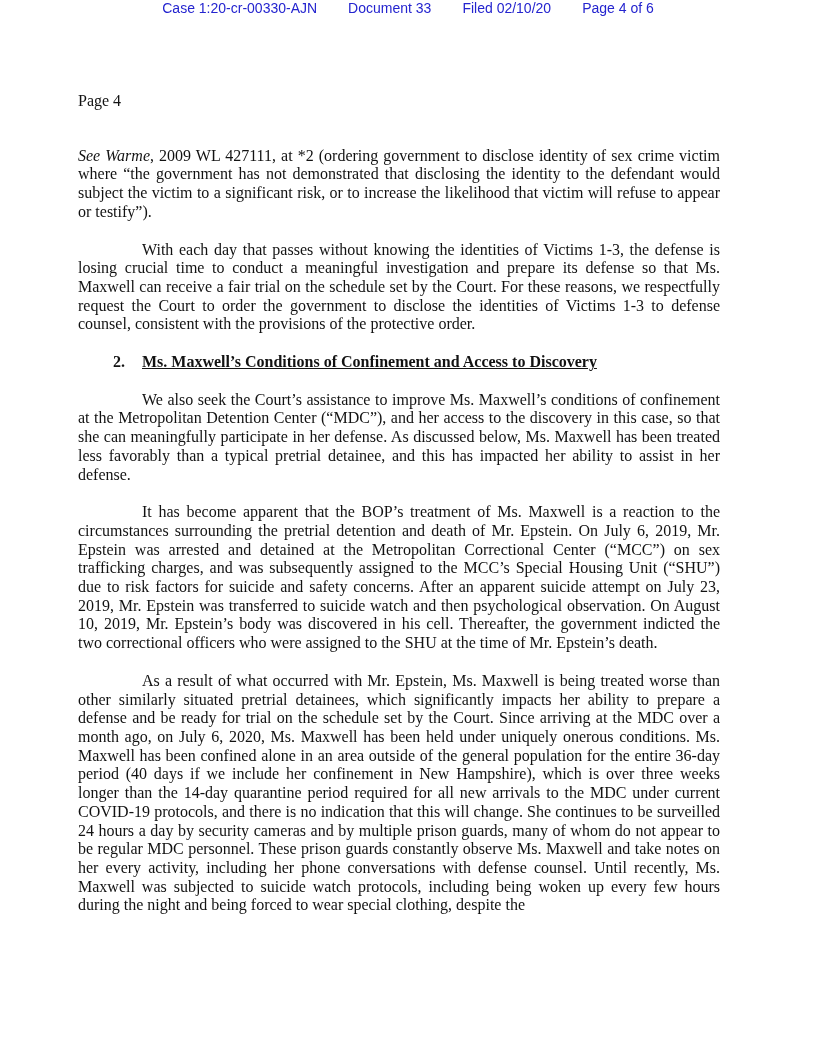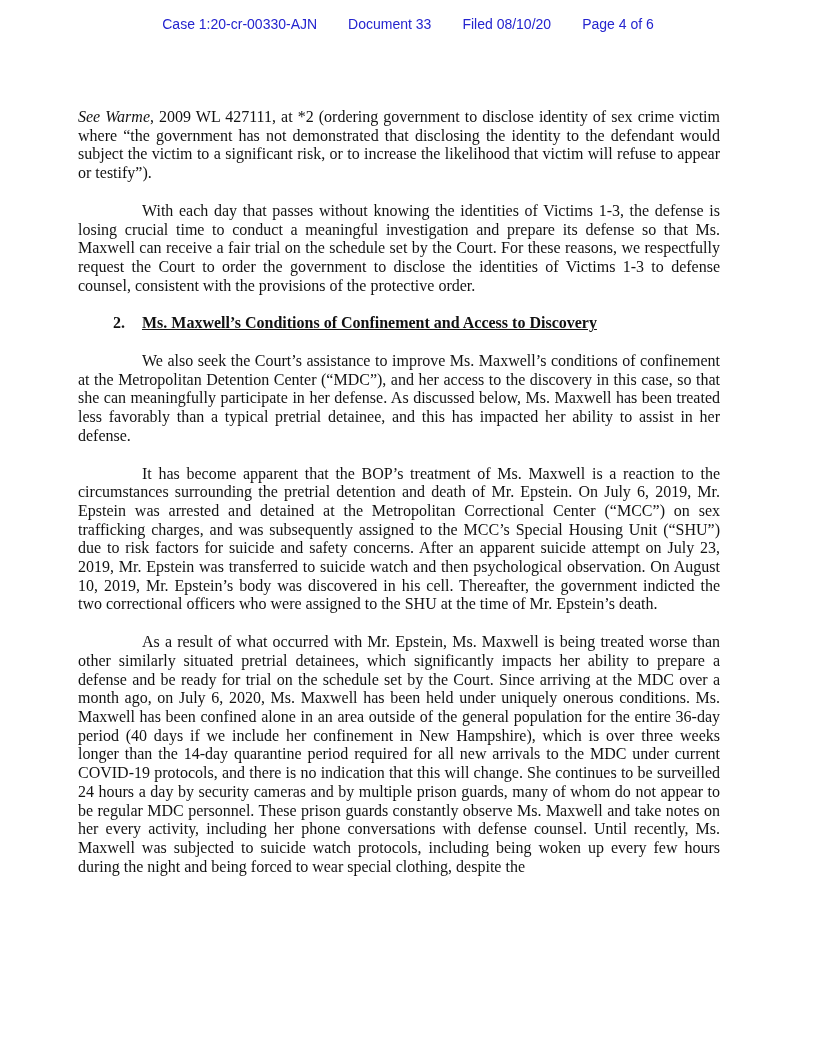--- a/index.html
+++ b/index.html
@@ -4,21 +4,20 @@
 <style>
   html, body { margin: 0; padding: 0; background: #ffffff; }
   body {
     width: 816px; height: 1056px;
     font-family: "Liberation Serif", "DejaVu Serif", serif;
     color: #121212;
     position: relative;
     overflow: hidden;
   }
   .stamp {
-    padding-top: 16px;
     display: flex;
     justify-content: center;
     gap: 31px;
     font-family: "Liberation Sans", "DejaVu Sans", sans-serif;
     font-size: 14px;
     line-height: 16px;
     color: #2424cf;
     white-space: pre;
   }
   .recipient {
@@ -46,25 +45,26 @@
   }
   .heading .h-num { display: inline-block; width: 29px; }
   .heading .h-title { text-decoration: underline; }
 </style>
 </head>
 <body>
 
 <header class="stamp">
   <span>Case 1:20-cr-00330-AJN</span>
   <span>Document 33</span>
-  <span>Filed 08/10/20</span>
+  <span>Filed 02/10/20</span>
   <span>Page 4 of 6</span>
 </header>
 
 <section class="recipient">
+  <div>Page 4</div>
 </section>
 
 <section class="letter">
 
   <p class="citation"><span class="lead">See Warme</span><span>, 2009 WL 427111, at *2 (ordering government to disclose identity of sex crime victim where “the government has not demonstrated that disclosing the identity to the defendant would subject the victim to a significant risk, or to increase the likelihood that victim will refuse to appear or testify”).</span></p>
 
   <p class="indent">With each day that passes without knowing the identities of Victims 1-3, the defense is losing crucial time to conduct a meaningful investigation and prepare its defense so that Ms. Maxwell can receive a fair trial on the schedule set by the Court.  For these reasons, we respectfully request the Court to order the government to disclose the identities of Victims 1-3 to defense counsel, consistent with the provisions of the protective order.</p>
 
   <p class="heading"><span class="h-num">2.</span><span class="h-title">Ms. Maxwell’s Conditions of Confinement and Access to Discovery</span></p>
 

